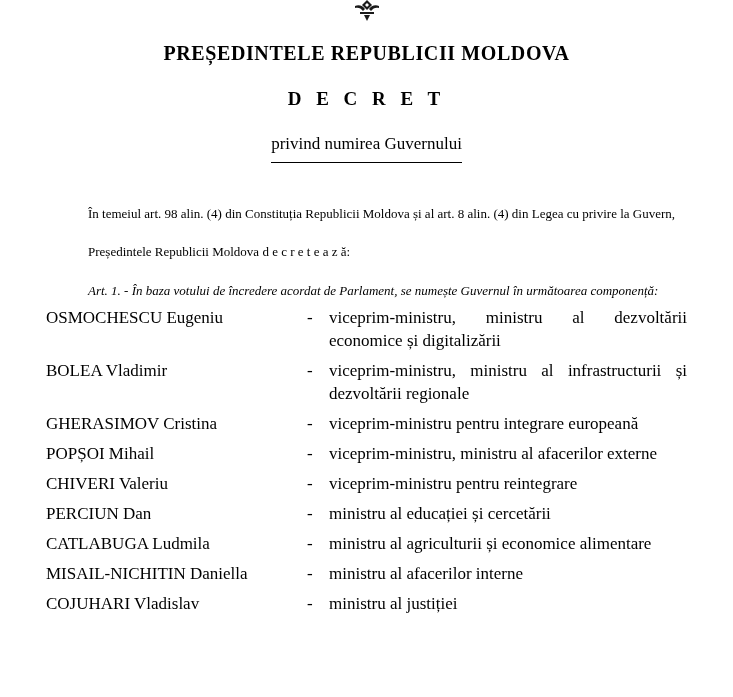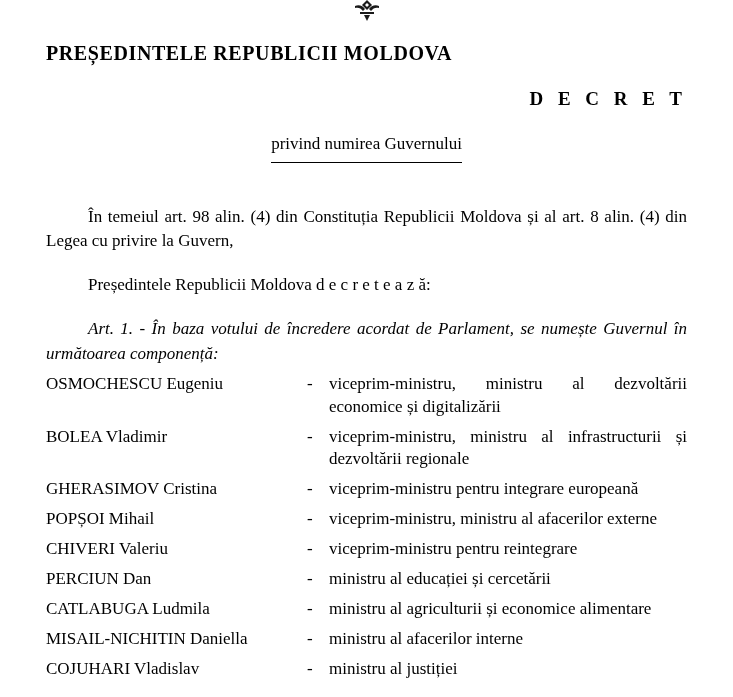--- a/index.html
+++ b/index.html
@@ -25,45 +25,45 @@
     text-align: center;
     height: 22px;
     line-height: 22px;
     font-size: 19px;
     letter-spacing: 1px;
     overflow: hidden;
     color: #111;
   }
   .emblem svg { display: inline-block; vertical-align: top; }
   .title {
-    text-align: left;
+    text-align: center;
     font-size: 20px;
     font-weight: bold;
     letter-spacing: 0.6px;
     margin-top: 20px;
   }
   .decree {
-    text-align: right;
+    text-align: center;
     font-size: 19px;
     font-weight: bold;
     letter-spacing: 5px;
     margin-top: 23px;
   }
   .subtitle-wrap {
     text-align: center;
     margin-top: 24px;
   }
   .subtitle {
     display: inline-block;
     font-size: 17px;
     border-bottom: 1px solid #000;
     padding-bottom: 8px;
   }
   .para {
-    font-size: 17px;
+    font-size: 13px;
     text-align: justify;
     text-justify: inter-word;
     line-height: 1.42;
     margin-top: 17px;
     text-indent: 42px;
   }
   .para.first { margin-top: 42px; }
   .para.second { margin-top: 20px; }
   .para.third { margin-top: 20px; font-style: italic; }
 

